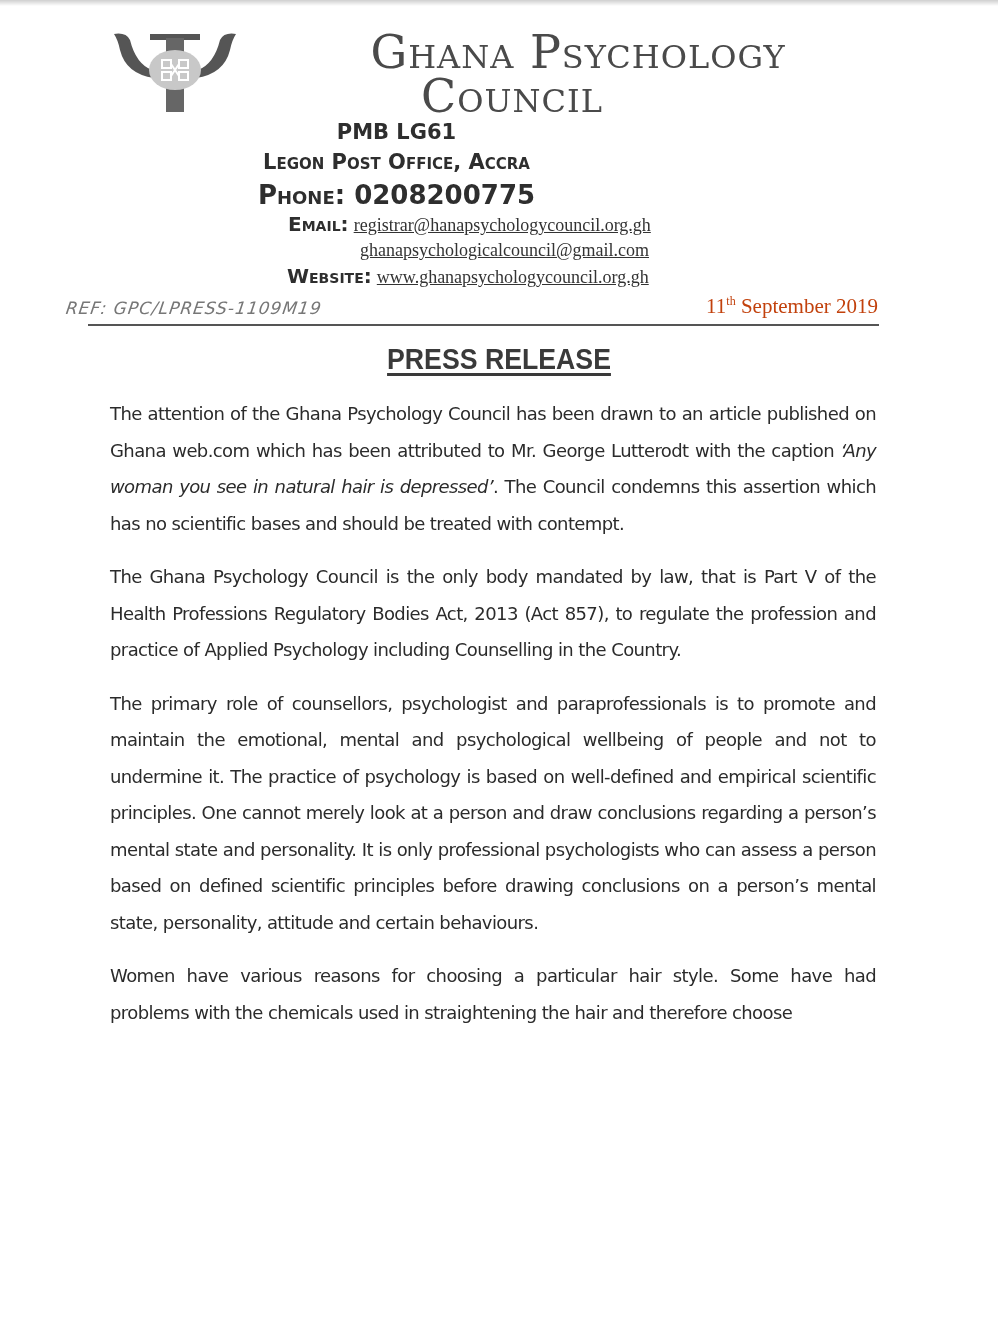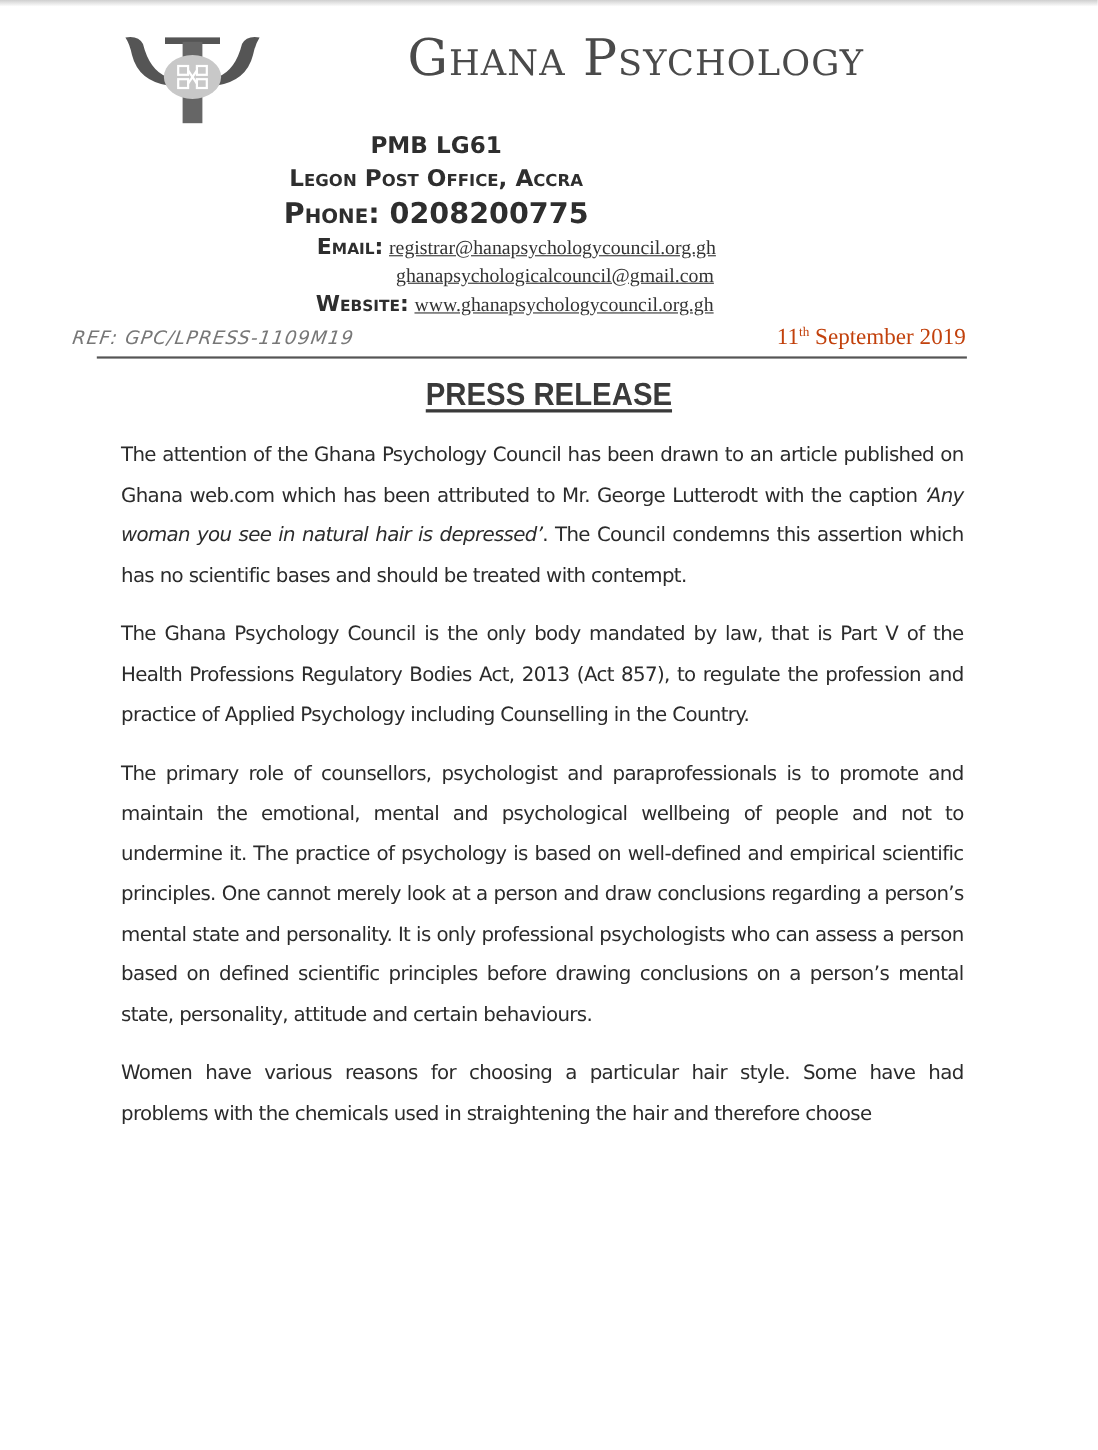--- a/index.html
+++ b/index.html
@@ -94,20 +94,21 @@
       <rect x="67" y="30" width="9" height="8"></rect>
       <rect x="50" y="42" width="9" height="8"></rect>
       <rect x="67" y="42" width="9" height="8"></rect>
       <path d="M59 34 L67 46 M67 34 L59 46"></path>
     </g>
   </svg>
 </div>
 
 <div class="org-name">
   <span class="org-line1">Ghana Psychology</span>
+  <span class="org-line2">Council</span>
 </div>
 
 <div class="addr addr1">PMB LG61</div>
 <div class="addr addr2">Legon Post Office, Accra</div>
 <div class="addr addr3">Phone: 0208200775</div>
 
 <div class="contact c1">
   <span class="lbl">Email:</span>
   <span class="val">registrar@hanapsychologycouncil.org.gh</span>
 </div>

